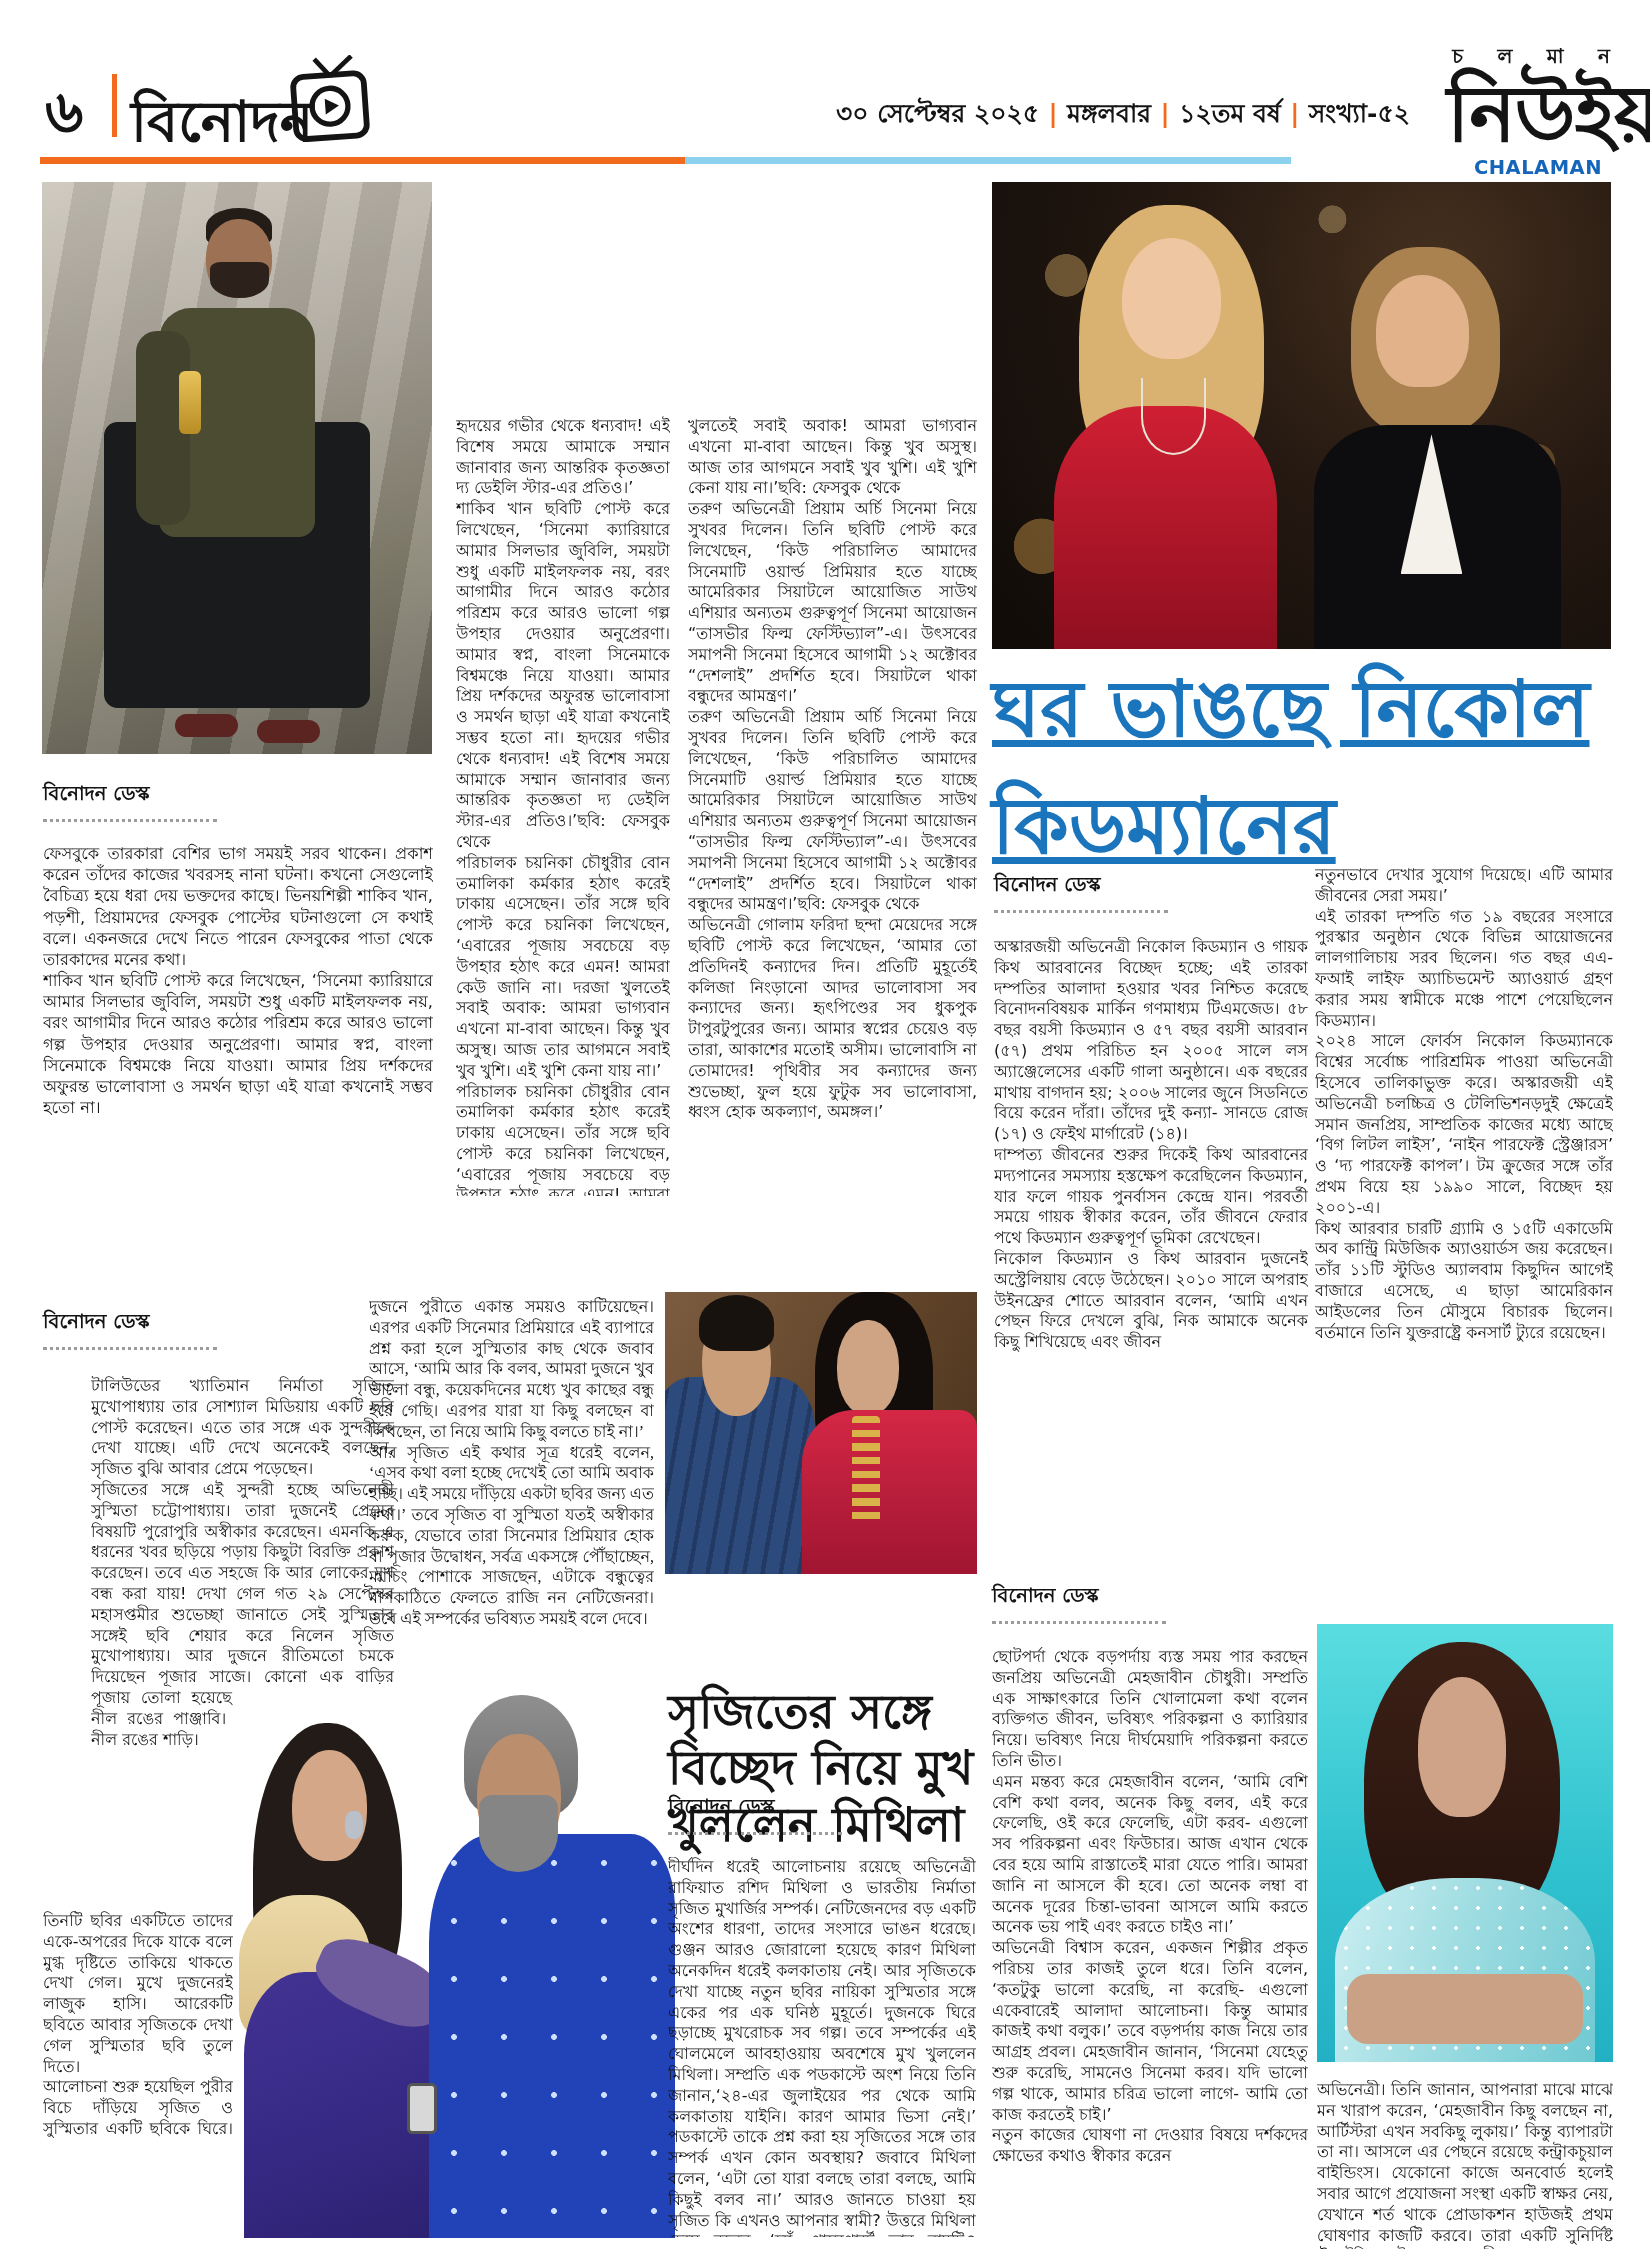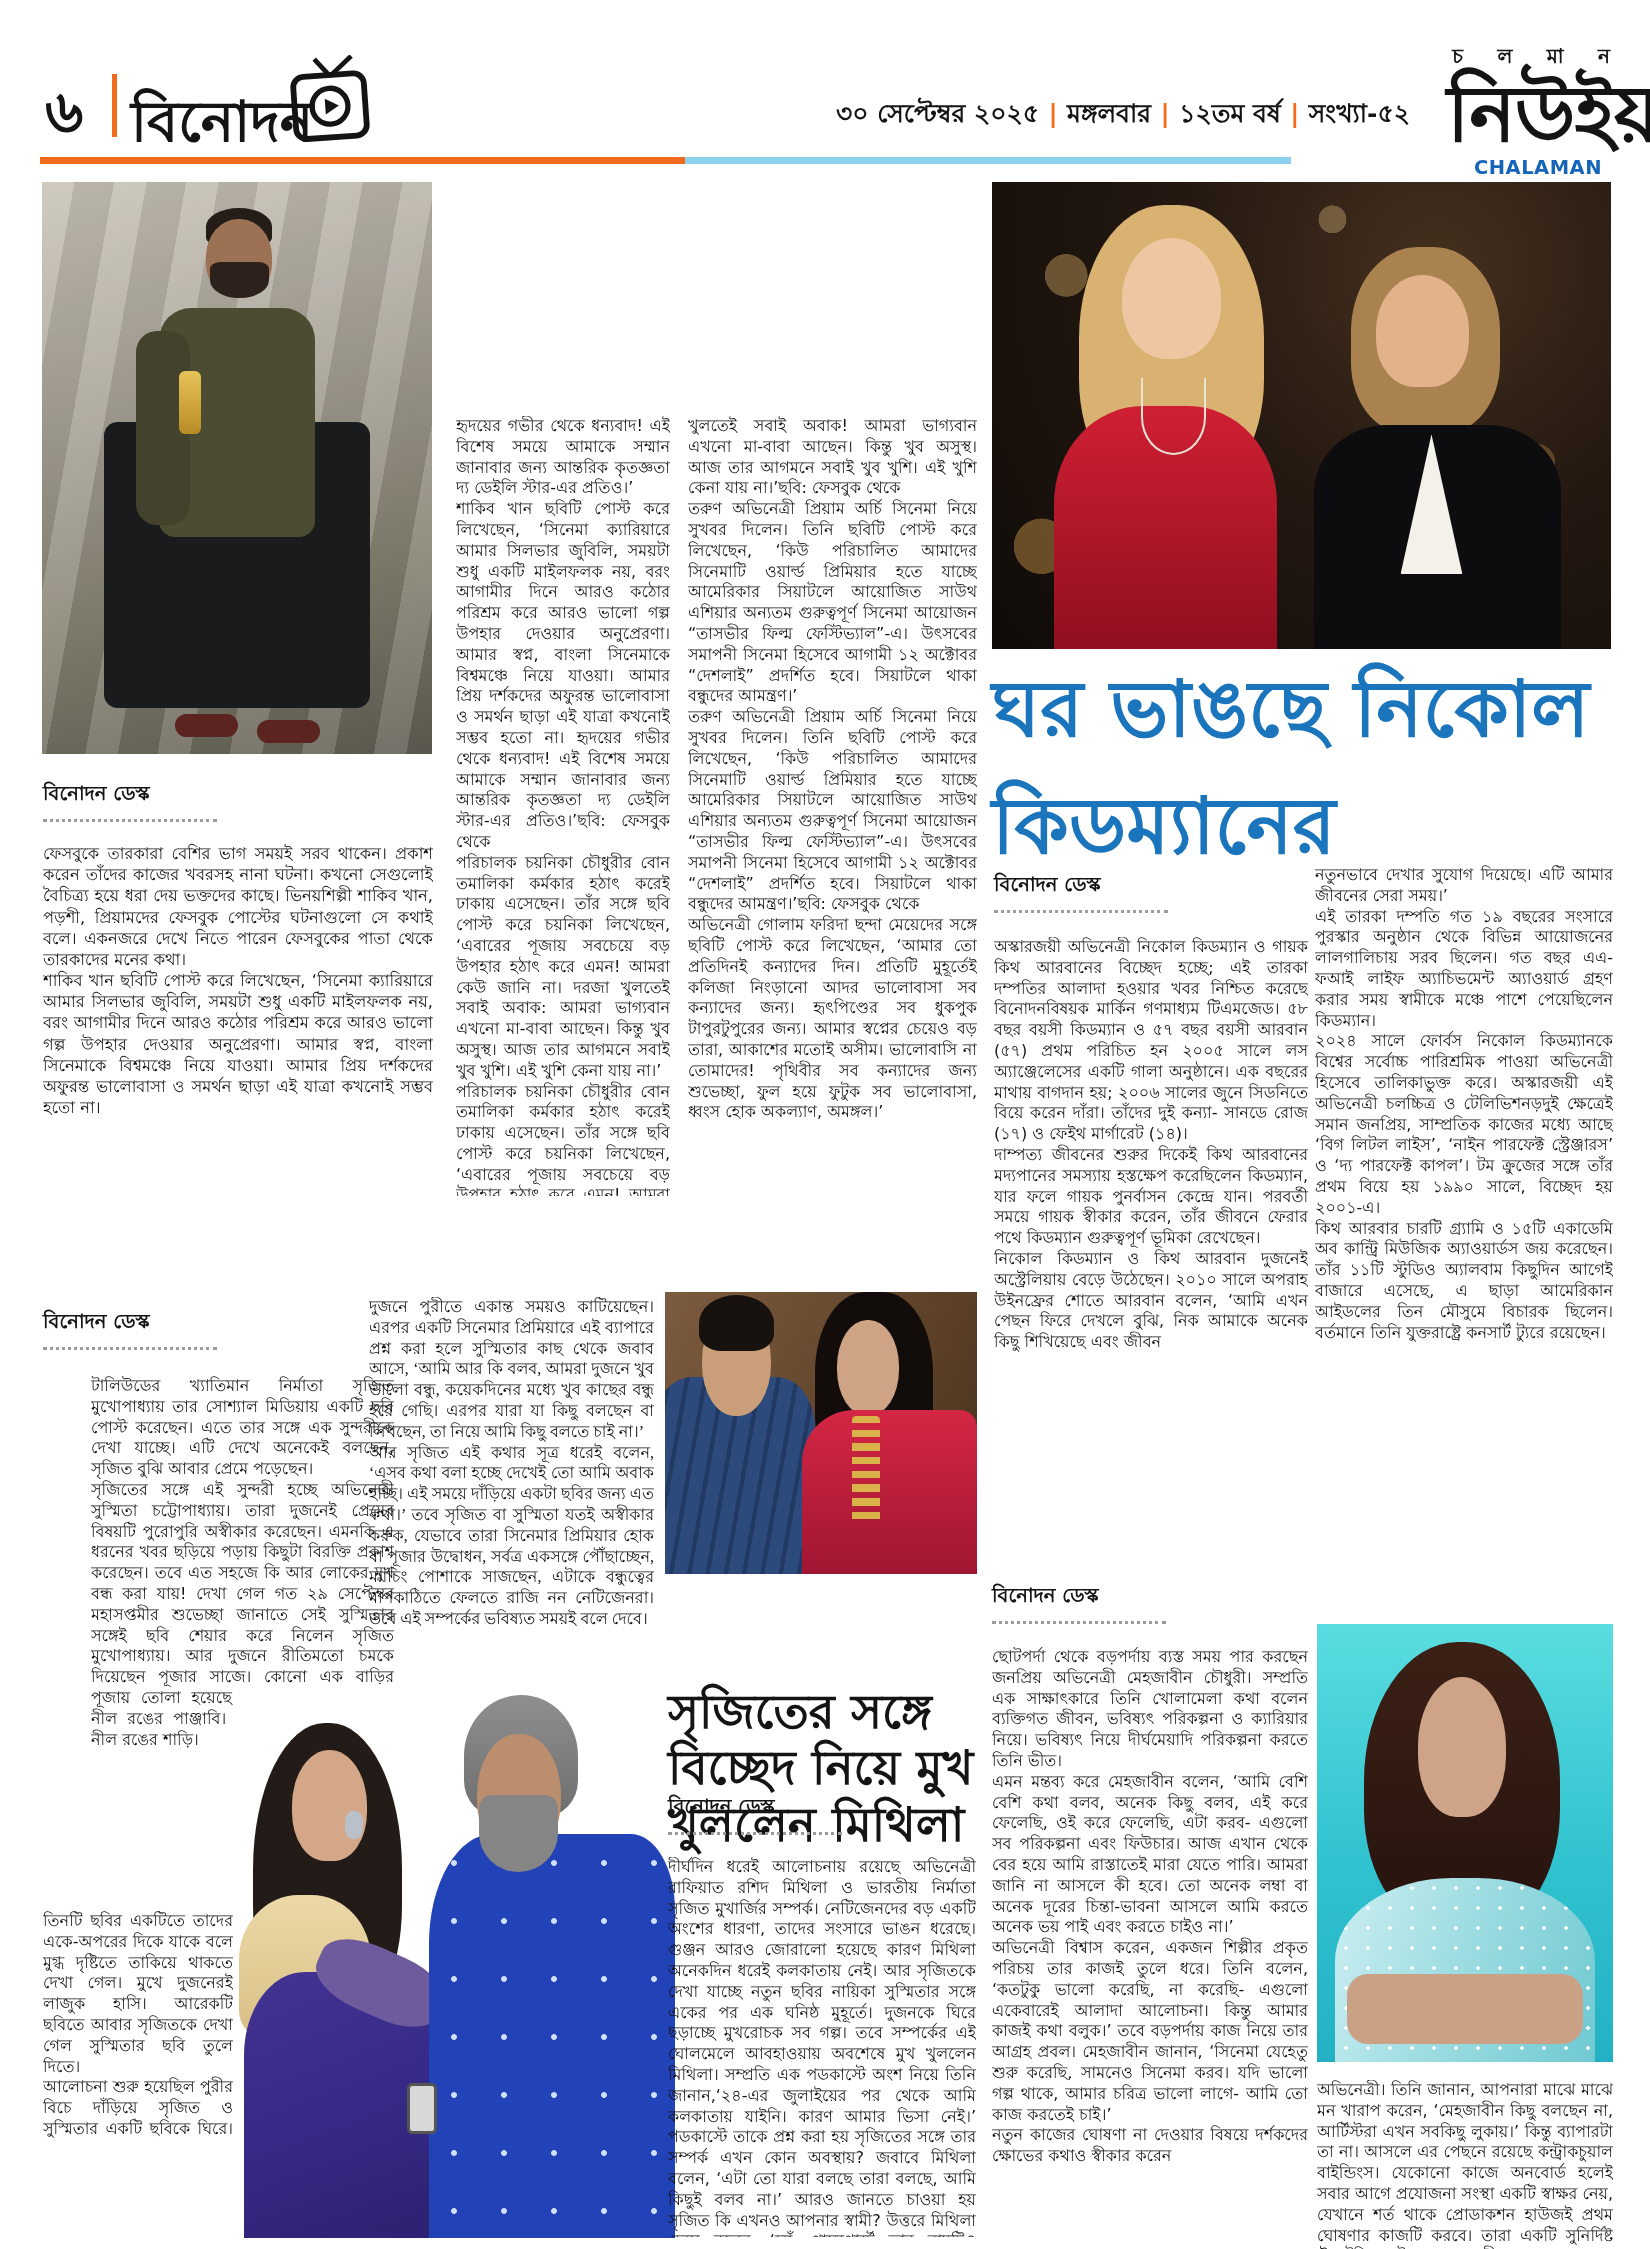--- a/index.html
+++ b/index.html
@@ -161,21 +161,21 @@
     <div class="w-hair"></div>
     <div class="w-face"></div>
     <div class="w-dress"></div>
     <div class="w-neck"></div>
     <div class="m-hair"></div>
     <div class="m-face"></div>
     <div class="m-suit"></div>
     <div class="m-shirt"></div>
   </div>
 
-  <div class="abs hl hl-kidman" style="left:992px;top:651px;width:622px;">ঘর ভাঙছে নিকোল কিডম্যানের</div>
+  <div class="abs hl hl-kidman" style="left:992px;top:651px;width:622px;text-decoration:underline;">ঘর ভাঙছে নিকোল কিডম্যানের</div>
 
   <div class="abs" style="left:994px;top:870px;">
     <div class="byline">বিনোদন ডেস্ক</div>
     <div class="dots"></div>
   </div>
   <div class="abs body-text" style="left:994px;top:937px;width:314px;height:435px;">অস্কারজয়ী অভিনেত্রী নিকোল কিডম্যান ও গায়ক কিথ আরবানের বিচ্ছেদ হচ্ছে; এই তারকা দম্পতির আলাদা হওয়ার খবর নিশ্চিত করেছে বিনোদনবিষয়ক মার্কিন গণমাধ্যম টিএমজেড। ৫৮ বছর বয়সী কিডম্যান ও ৫৭ বছর বয়সী আরবান (৫৭) প্রথম পরিচিত হন ২০০৫ সালে লস অ্যাঞ্জেলেসের একটি গালা অনুষ্ঠানে। এক বছরের মাথায় বাগদান হয়; ২০০৬ সালের জুনে সিডনিতে বিয়ে করেন দাঁরা। তাঁদের দুই কন্যা- সানডে রোজ (১৭) ও ফেইথ মার্গারেট (১৪)।
 দাম্পত্য জীবনের শুরুর দিকেই কিথ আরবানের মদ্যপানের সমস্যায় হস্তক্ষেপ করেছিলেন কিডম্যান, যার ফলে গায়ক পুনর্বাসন কেন্দ্রে যান। পরবর্তী সময়ে গায়ক স্বীকার করেন, তাঁর জীবনে ফেরার পথে কিডম্যান গুরুত্বপূর্ণ ভূমিকা রেখেছেন।
 নিকোল কিডম্যান ও কিথ আরবান দুজনেই অস্ট্রেলিয়ায় বেড়ে উঠেছেন। ২০১০ সালে অপরাহ উইনফ্রের শোতে আরবান বলেন, ‘আমি এখন পেছন ফিরে দেখলে বুঝি, নিক আমাকে অনেক কিছু শিখিয়েছে এবং জীবন</div>
   <div class="abs body-text" style="left:1315px;top:865px;width:298px;height:509px;">নতুনভাবে দেখার সুযোগ দিয়েছে। এটি আমার জীবনের সেরা সময়।’
 এই তারকা দম্পতি গত ১৯ বছরের সংসারে পুরস্কার অনুষ্ঠান থেকে বিভিন্ন আয়োজনের লালগালিচায় সরব ছিলেন। গত বছর এএ- ফআই লাইফ অ্যাচিভমেন্ট অ্যাওয়ার্ড গ্রহণ করার সময় স্বামীকে মঞ্চে পাশে পেয়েছিলেন কিডম্যান।

